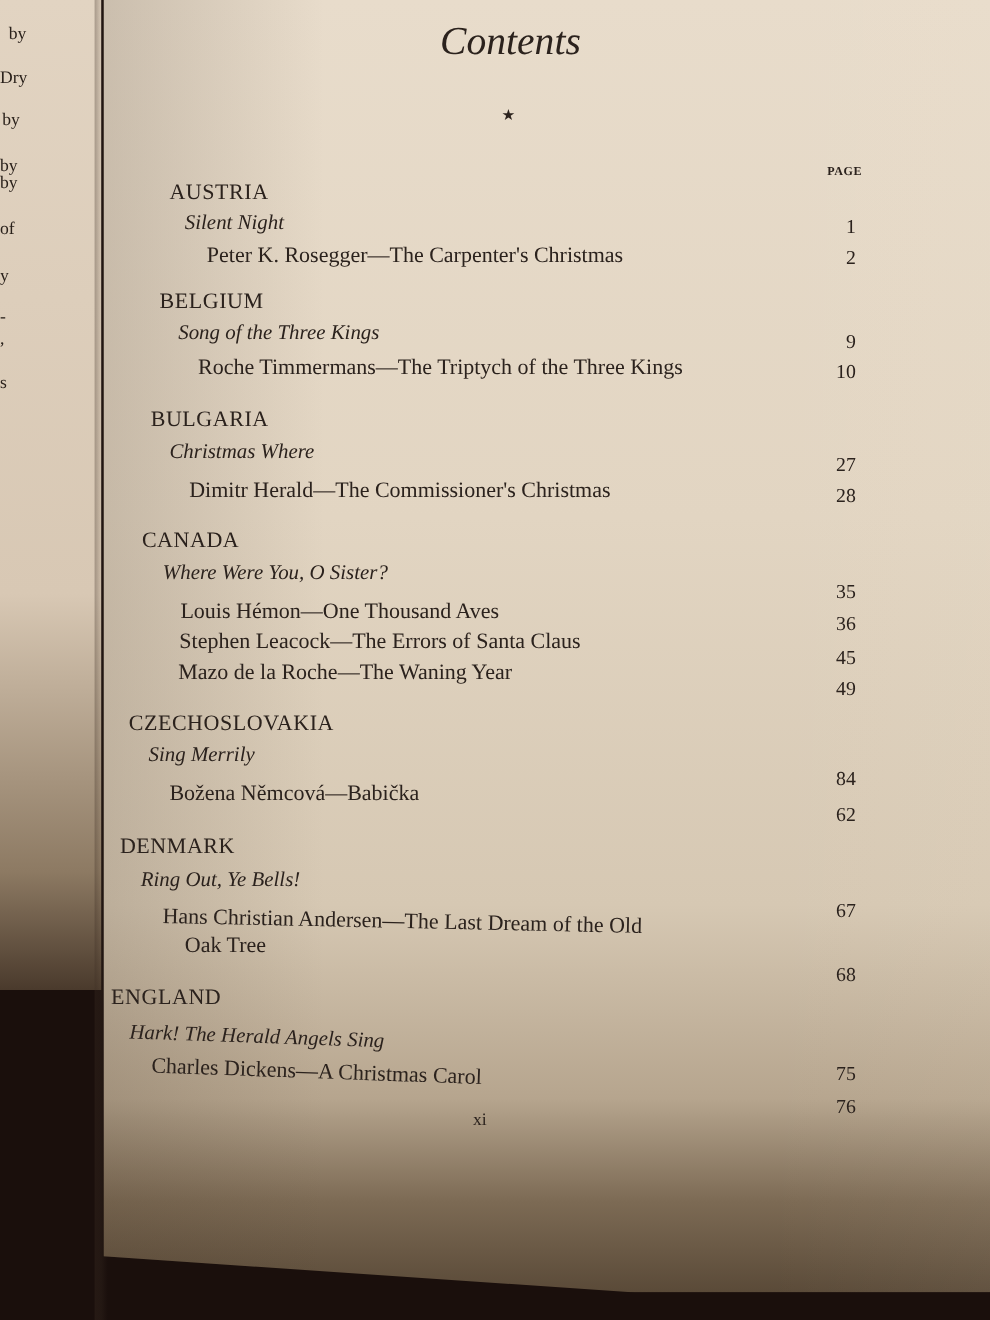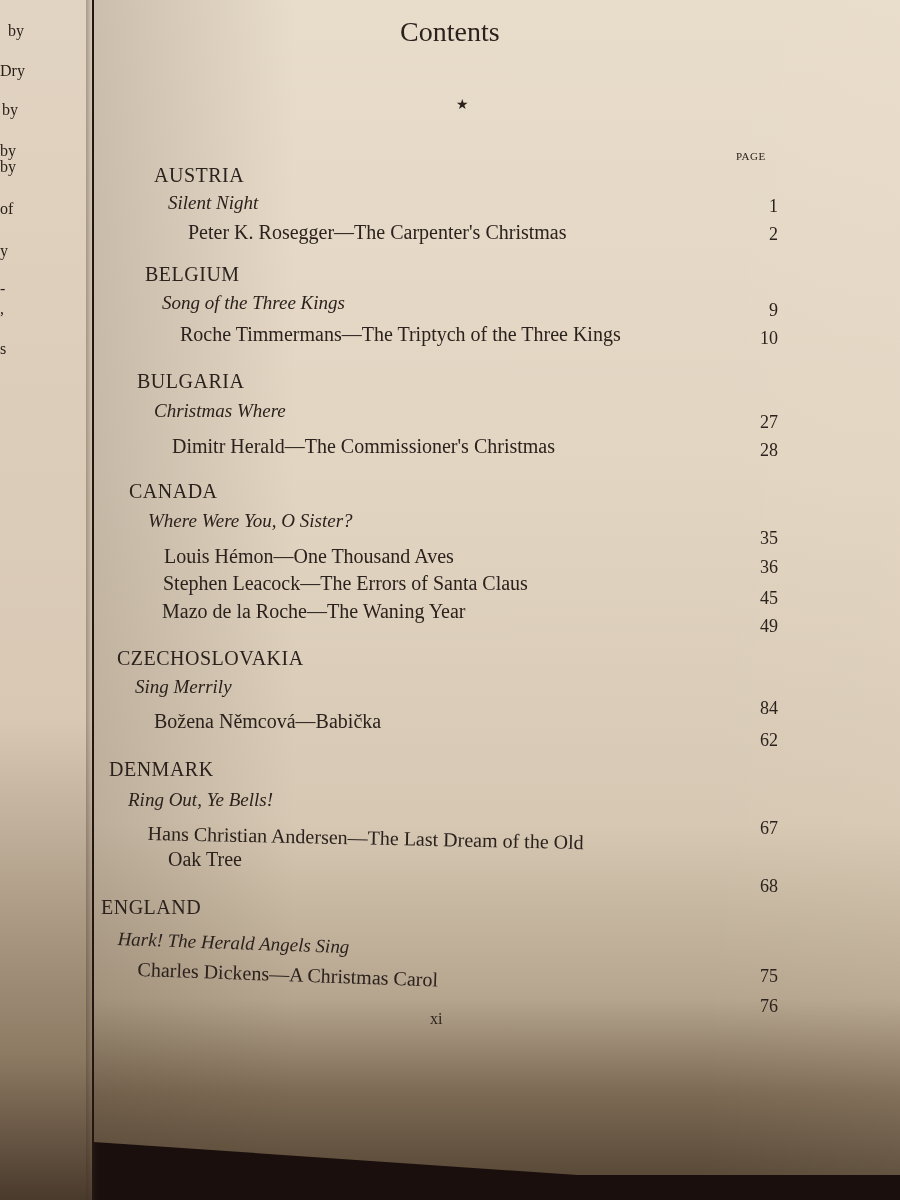--- a/index.html
+++ b/index.html
@@ -2,21 +2,21 @@
 <html><head>
   <meta charset="utf-8">
   <style>
     html, body { margin:0; padding:0; }
     body {
       width:900px; height:1200px; overflow:hidden; position:relative;
       background:#1a0f0c;
       font-family:"Liberation Serif", "DejaVu Serif", serif;
     }
     .left-page {
-      position:absolute; left:0; top:0; width:92px; height:1200px;
+      position:absolute; left:0; top:0; width:92px; height:900px;
       background:linear-gradient(180deg,#e2d4c2 0%, #d8c8b4 60%, #8d7a63 88%, #4a3a2c 100%);
       overflow:hidden;
     }
     .left-page .frag {
       position:absolute; left:4px; font-size:16px; color:#2a211b;
       font-family:"Liberation Serif", serif;
     }
     .gutter {
       position:absolute; left:86px; top:0; width:12px; height:1200px;
       background:linear-gradient(90deg, rgba(60,45,35,0.35), rgba(120,100,80,0.1), rgba(0,0,0,0));
@@ -25,23 +25,23 @@
       position:absolute; left:94px; top:0; width:806px; height:1175px;
       background:linear-gradient(180deg,#e8dccb 0%, #e2d5c2 40%, #d6c8b3 70%, #b6a58e 85%, #7c6a54 93%, #5a4a38 100%);
       clip-path: polygon(0 0, 100% 0, 100% 100%, 60% 100%, 0 97.2%);
     }
     .page::after {
       content:""; position:absolute; inset:0;
       background:linear-gradient(90deg, rgba(70,55,40,0.18) 0%, rgba(0,0,0,0) 25%, rgba(0,0,0,0) 75%, rgba(255,240,220,0.05) 100%);
       pointer-events:none;
     }
     .t { position:absolute; color:#2b221d; white-space:nowrap; }
-    .title { font-size:28px; left:400px; top:16px; }
+    .title { font-style:italic; font-size:36px; left:400px; top:16px; }
     .star { left:456px; top:96px; font-size:14px; }
-    .page-head { left:736px; top:150px; font-size:11px; font-weight:normal; letter-spacing:0.5px; }
+    .page-head { left:752px; top:150px; font-size:11px; font-weight:bold; letter-spacing:0.5px; }
     .country { font-size:20px; letter-spacing:0.5px; }
     .song { font-style:italic; font-size:19px; }
     .story { font-size:20px; }
     .num { font-size:18px; text-align:right; width:40px; }
     .folio { left:430px; top:1010px; font-size:16px; }
   </style>
 </head>
 <body>
 
 <div class="left-page">

